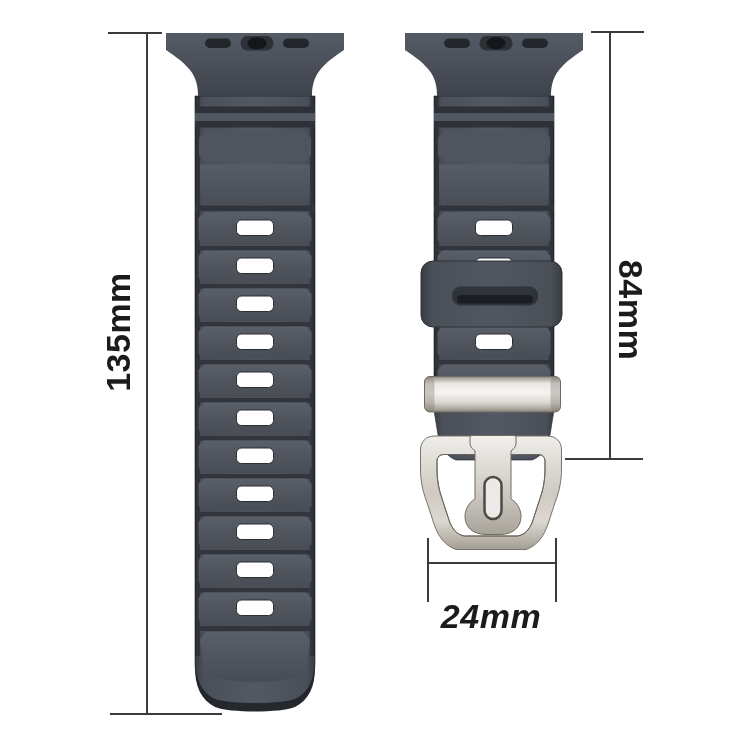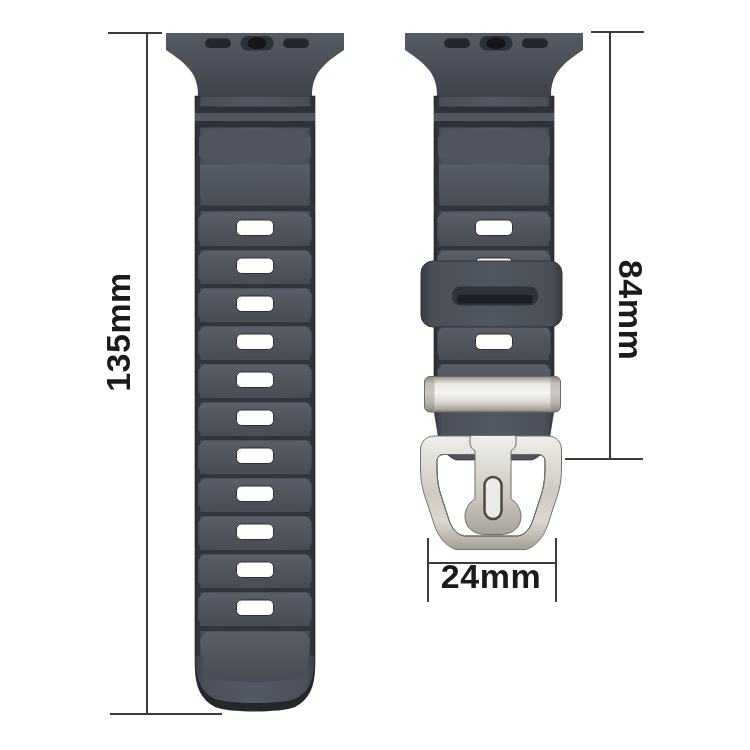--- a/index.html
+++ b/index.html
@@ -209,15 +209,15 @@
   <div class="dim-label rot-ccw" style="left:118px;top:332px;">135mm</div>
 
   <div class="dim" style="left:609px;top:31px;width:2px;height:428px;"></div>
   <div class="dim" style="left:591px;top:31px;width:53px;height:2px;"></div>
   <div class="dim" style="left:565px;top:458px;width:78px;height:2px;"></div>
   <div class="dim-label rot-cw" style="left:630px;top:310px;">84mm</div>
 
   <div class="dim" style="left:427px;top:538px;width:2px;height:64px;"></div>
   <div class="dim" style="left:555px;top:538px;width:2px;height:64px;"></div>
   <div class="dim" style="left:427px;top:562px;width:130px;height:2px;"></div>
-  <div class="dim-label center" style="left:491px;top:576px;">24mm</div>
+  <div class="dim-label center" style="left:491px;top:616px;font-style:italic;">24mm</div>
 
 </div>
 
 </body></html>

